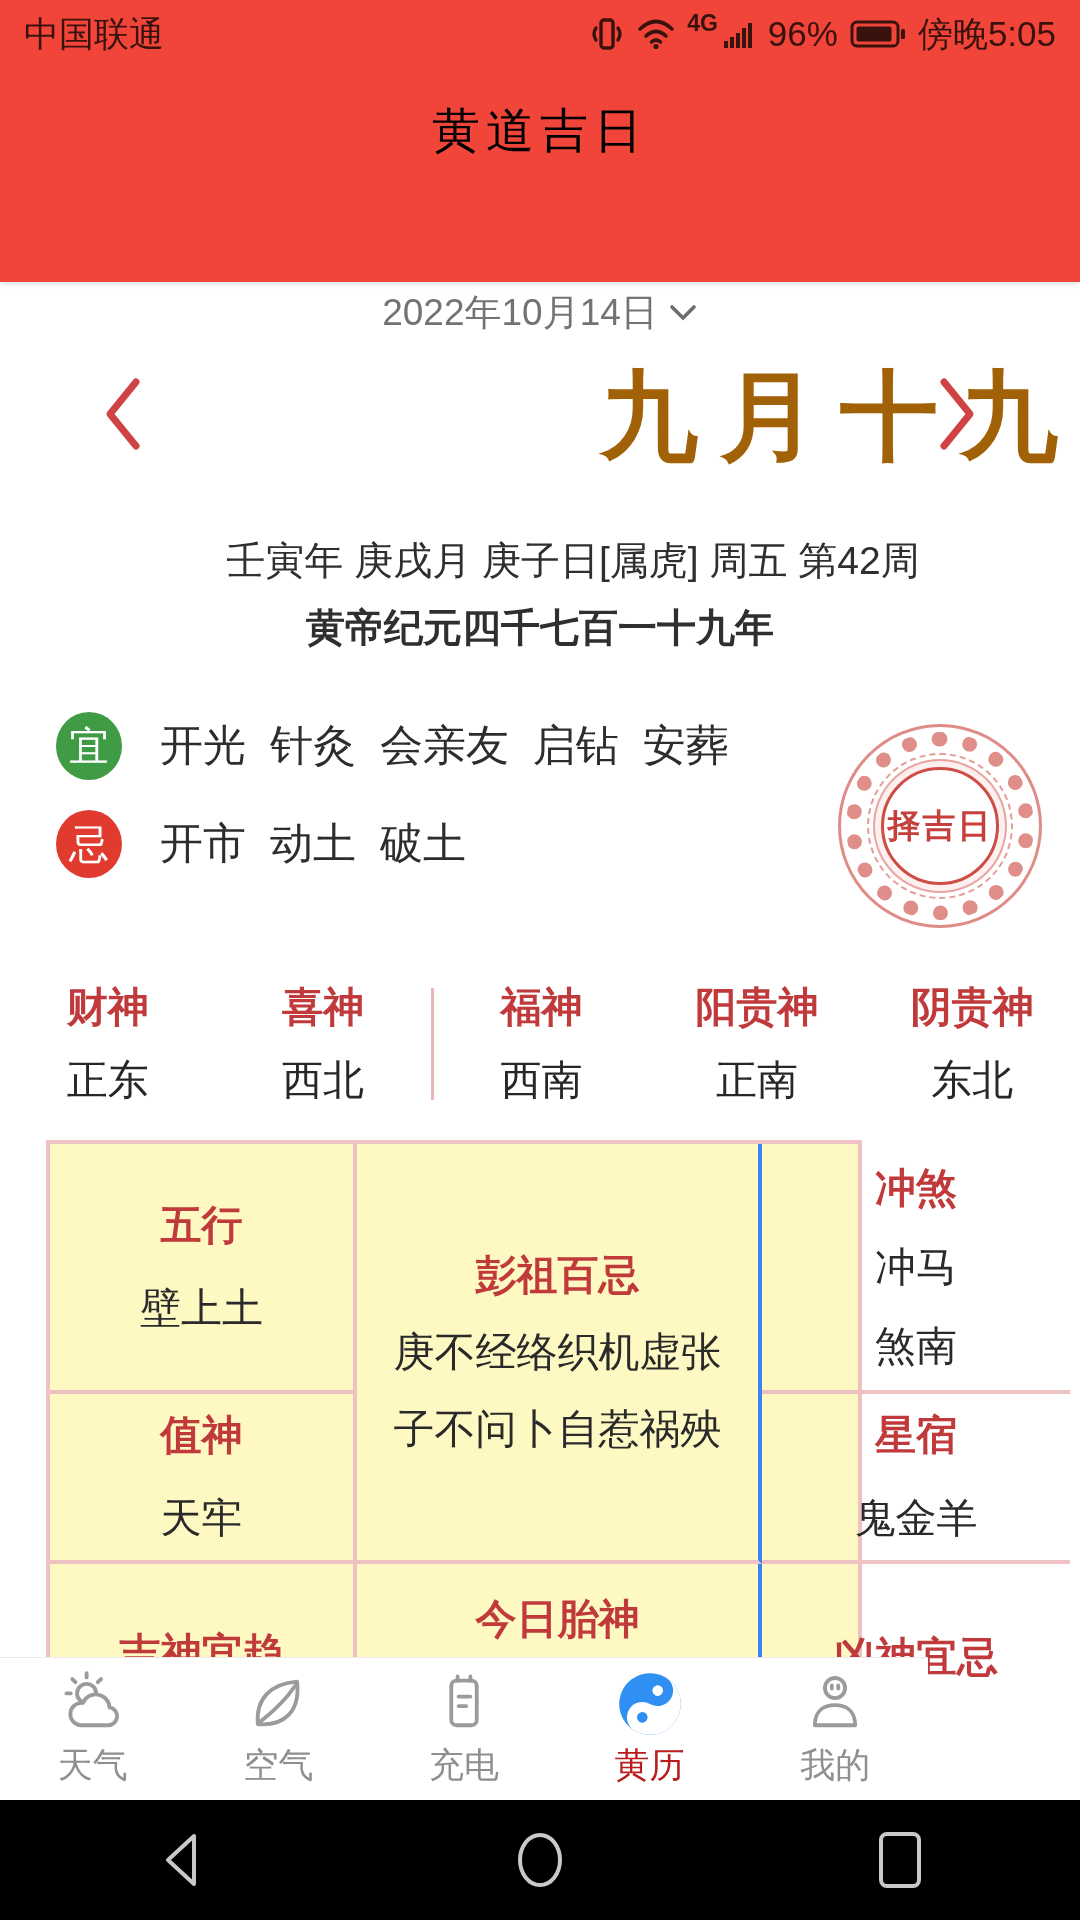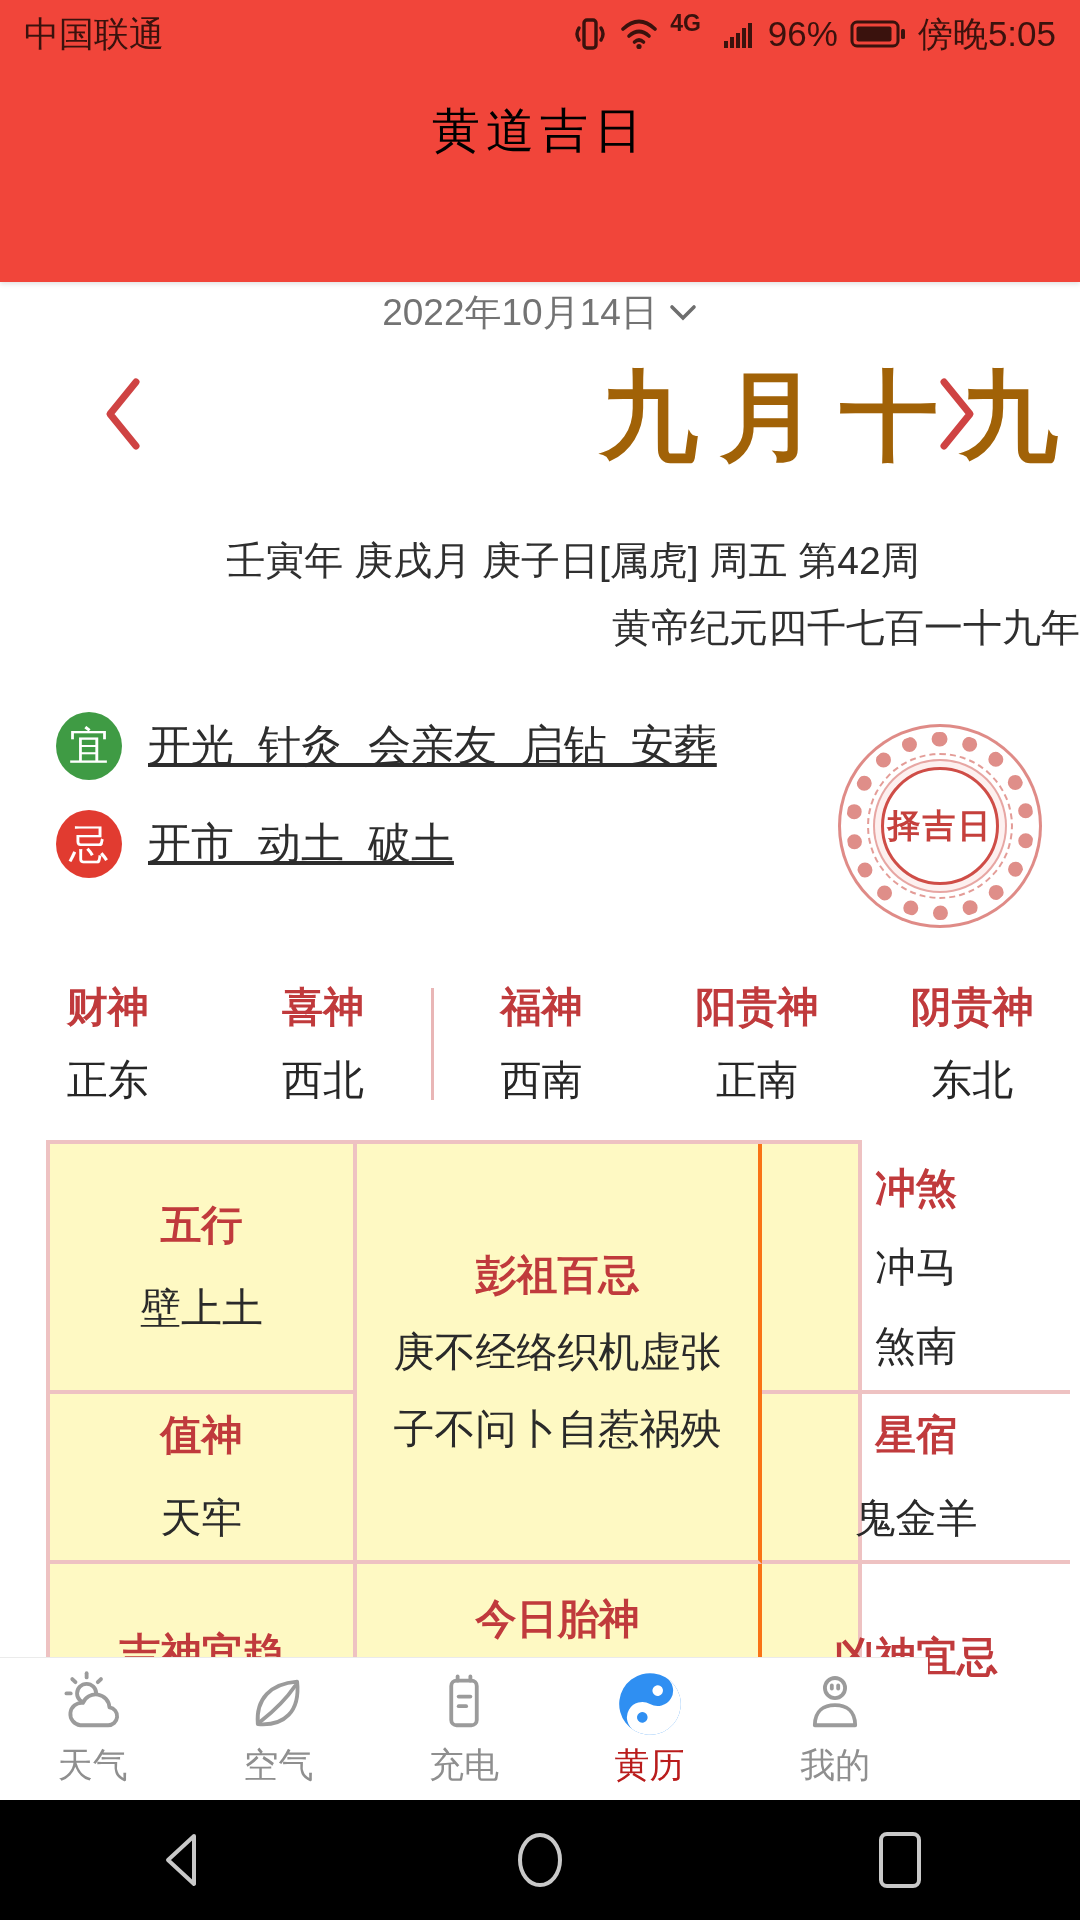--- a/index.html
+++ b/index.html
@@ -6,56 +6,56 @@
   body{
     width:1080px;height:1920px;position:relative;overflow:hidden;
     background:#ffffff;font-family:"Liberation Sans","DejaVu Sans",sans-serif;
     -webkit-font-smoothing:antialiased;
   }
   
   .app-header{position:absolute;top:0;left:0;width:1080px;height:282px;background:#f1453a;box-shadow:0 2px 5px rgba(0,0,0,.12);}
   .status-bar{position:absolute;top:8px;left:0;width:100%;height:52px;display:flex;align-items:center;justify-content:space-between;padding:0 24px;box-sizing:border-box;color:#3a120d;font-size:35px;}
   .status-right{display:flex;align-items:center;gap:12px;}
   .sb-icon{display:block;}
-  .net-wrap{display:flex;align-items:flex-end;gap:19px;}
+  .net-wrap{display:flex;align-items:flex-end;gap:2px;}
   .net-label{font-size:23px;font-weight:bold;transform:translateY(-12px);letter-spacing:0;}
   .app-title{position:absolute;top:99px;left:0;width:100%;text-align:center;color:#000000;font-size:48px;letter-spacing:6px;}
   
   .date-row{position:absolute;top:288px;left:0;width:100%;display:flex;justify-content:center;align-items:center;gap:10px;color:#737373;font-size:37px;}
   
   .lunar-day{position:absolute;top:352px;left:0;width:100%;text-align:right;color:#a16207;font-size:98px;font-weight:bold;letter-spacing:22px;padding-left:22px;box-sizing:border-box;}
   .arrow-btn{position:absolute;top:372px;width:60px;height:84px;display:flex;align-items:center;justify-content:center;}
   .arrow-prev{left:92px;}
   .arrow-next{right:92px;}
   .ganzhi-line{position:absolute;top:534px;left:0;width:100%;text-align:center;color:#2f2f2f;font-size:39px;margin-left:33px;}
-  .era-line{position:absolute;top:601px;left:0;width:100%;text-align:right;color:#2f2f2f;font-size:39px;}
+  .era-line{position:absolute;top:601px;left:0;width:100%;text-align:center;color:#2f2f2f;font-size:39px;font-weight:bold;}
   
   .yiji-row{position:absolute;left:56px;display:flex;align-items:center;}
   .row-yi{top:712px;}
   .row-ji{top:810px;}
   .badge{width:66px;height:68px;border-radius:50%;display:flex;align-items:center;justify-content:center;color:#fff;font-size:40px;flex:0 0 auto;}
   .badge-yi{background:#3f9b44;}
   .badge-ji{background:#e13b30;}
-  .yiji-text{margin-left:26px;color:#2d2d2d;font-size:43px;word-spacing:12px;white-space:nowrap;text-decoration:underline;}
+  .yiji-text{margin-left:38px;color:#2d2d2d;font-size:43px;word-spacing:12px;white-space:nowrap;}
   
   .stamp{position:absolute;left:838px;top:724px;width:204px;height:204px;border-radius:50%;background:#fff;border:3px solid rgba(206,77,70,.65);display:flex;align-items:center;justify-content:center;box-sizing:border-box;}
   .stamp::before{content:"";position:absolute;inset:5px;border-radius:50%;border:15px dotted #d8736c;opacity:.8;}
   .stamp::after{content:"";position:absolute;inset:26px;border-radius:50%;border:2px dashed #d8736c;opacity:.7;}
   .stamp-inner{width:112px;height:112px;border-radius:50%;border:3px solid #cf4d47;box-shadow:0 0 0 6px #fdf0ef, 0 0 0 8px rgba(207,77,71,.5);display:flex;align-items:center;justify-content:center;color:#c5403c;font-size:33px;font-weight:bold;letter-spacing:2px;background:#fff;z-index:1;}
   
   .gods-row{position:absolute;top:988px;left:0;width:100%;height:112px;display:flex;}
   .god-col{flex:1 1 0;display:flex;flex-direction:column;align-items:center;justify-content:center;gap:18px;}
   .god-col.divided{border-right:3px solid #e9b6b6;}
   .god-label{color:#c03a3c;font-size:41px;font-weight:bold;}
   .god-value{color:#272727;font-size:41px;}
   
   .grid{position:absolute;top:1140px;left:46px;width:816px;height:560px;display:grid;grid-template-columns:307px 405px 308px;grid-template-rows:250px 170px 140px;border:4px solid #eec2c2;box-sizing:border-box;background:#fef9c3;}
   .cell{display:flex;flex-direction:column;align-items:center;justify-content:center;box-sizing:border-box;}
   .c-left{grid-column:1;border-right:4px solid #eec2c2;}
-  .c-mid{grid-column:2;border-right:4px solid #f97316;}
+  .c-mid{grid-column:2;border-right:4px solid #3b82f6;}
   .c-right{grid-column:3;}
   .r1{grid-row:1;border-bottom:4px solid #eec2c2;}
   .r2{grid-row:2;border-bottom:4px solid #eec2c2;}
   .rspan{grid-row:1/3;border-bottom:4px solid #eec2c2;}
   .r3{grid-row:3;justify-content:flex-start;}
   .glabel{color:#c03a3c;font-size:41px;font-weight:bold;}
   .gvalue{color:#2a2a2a;font-size:41px;}
   .cell-wuxing,.cell-zhishen,.cell-xingxiu{gap:28px;}
   .cell-chongsha{gap:24px;}
   .cell-pengzu{gap:22px;}

